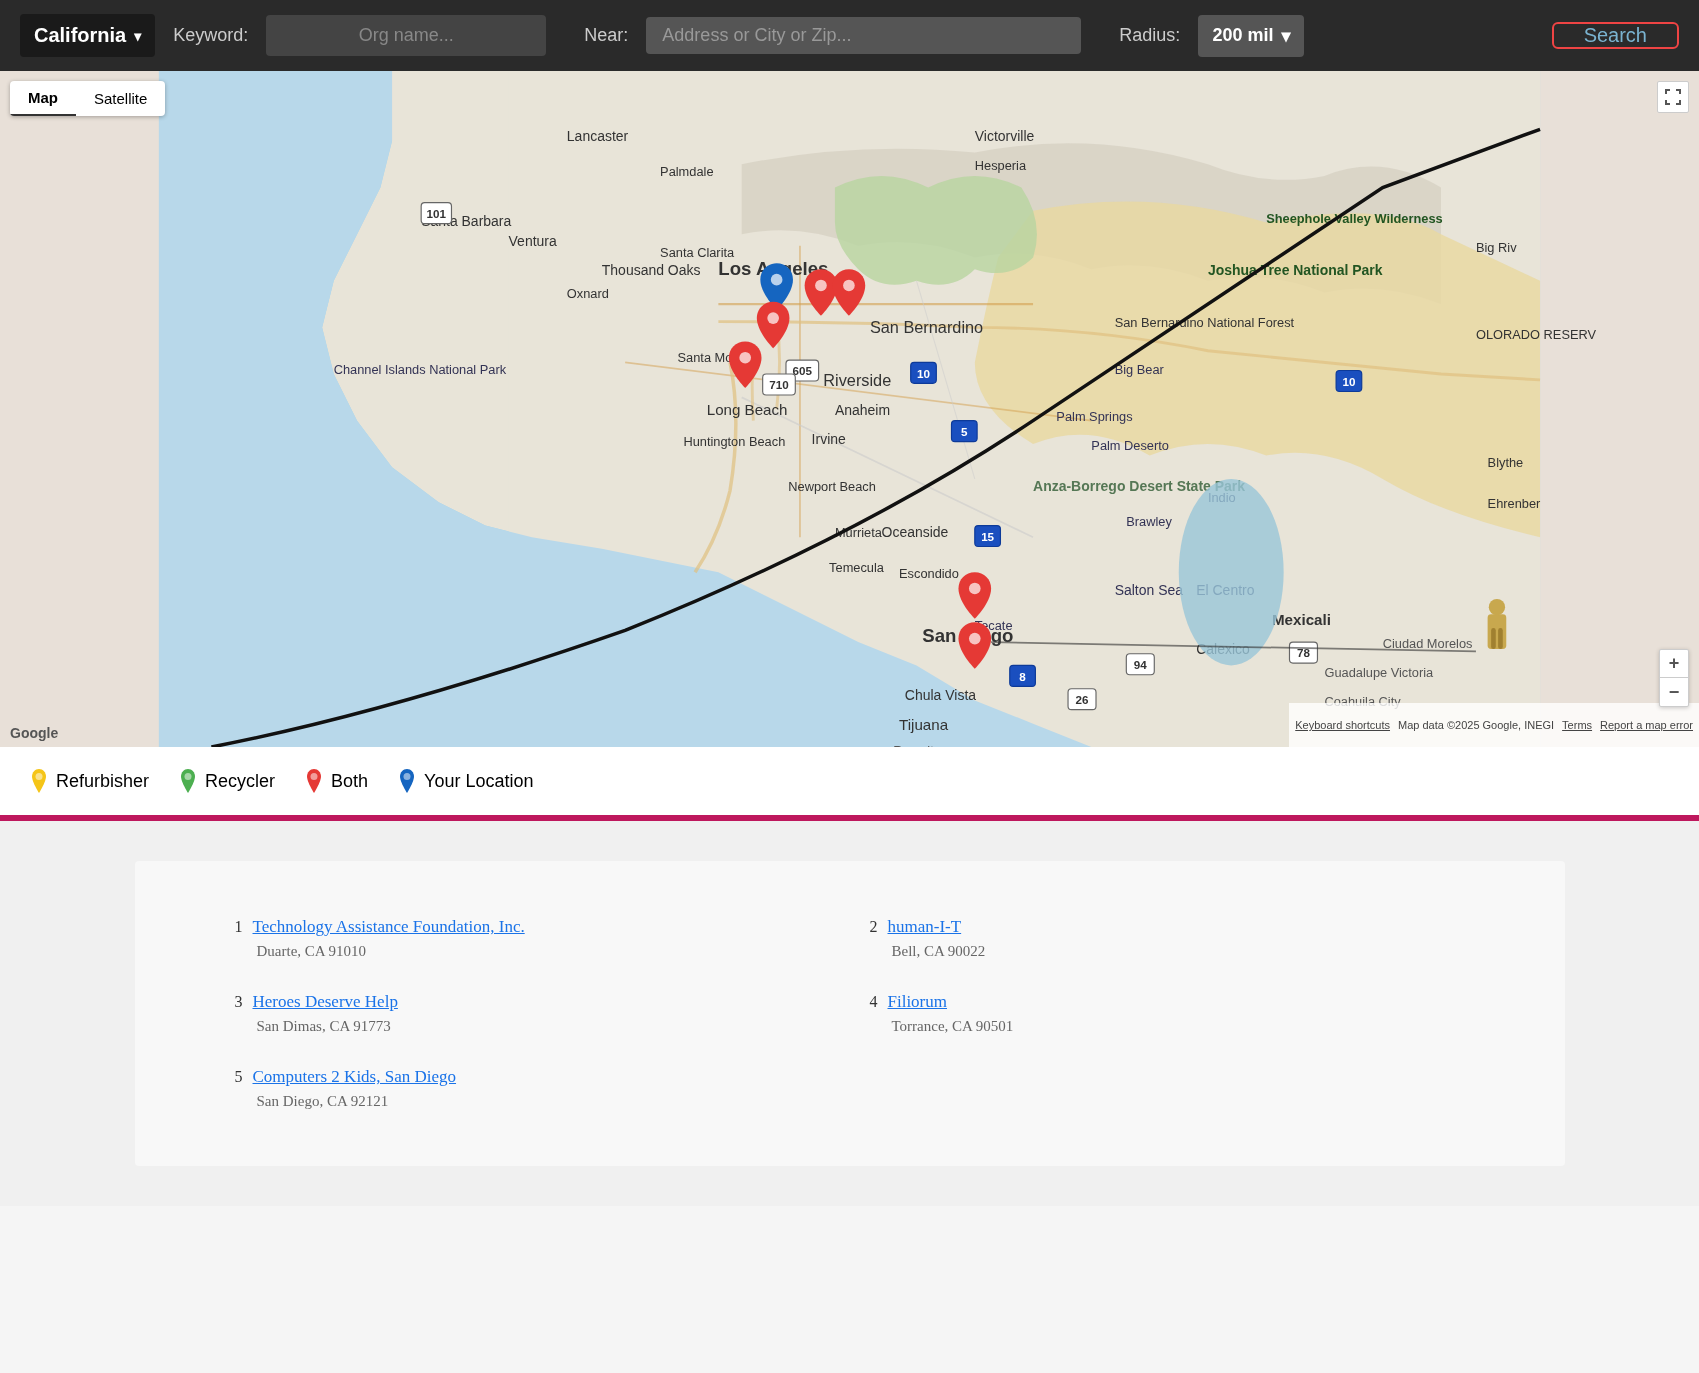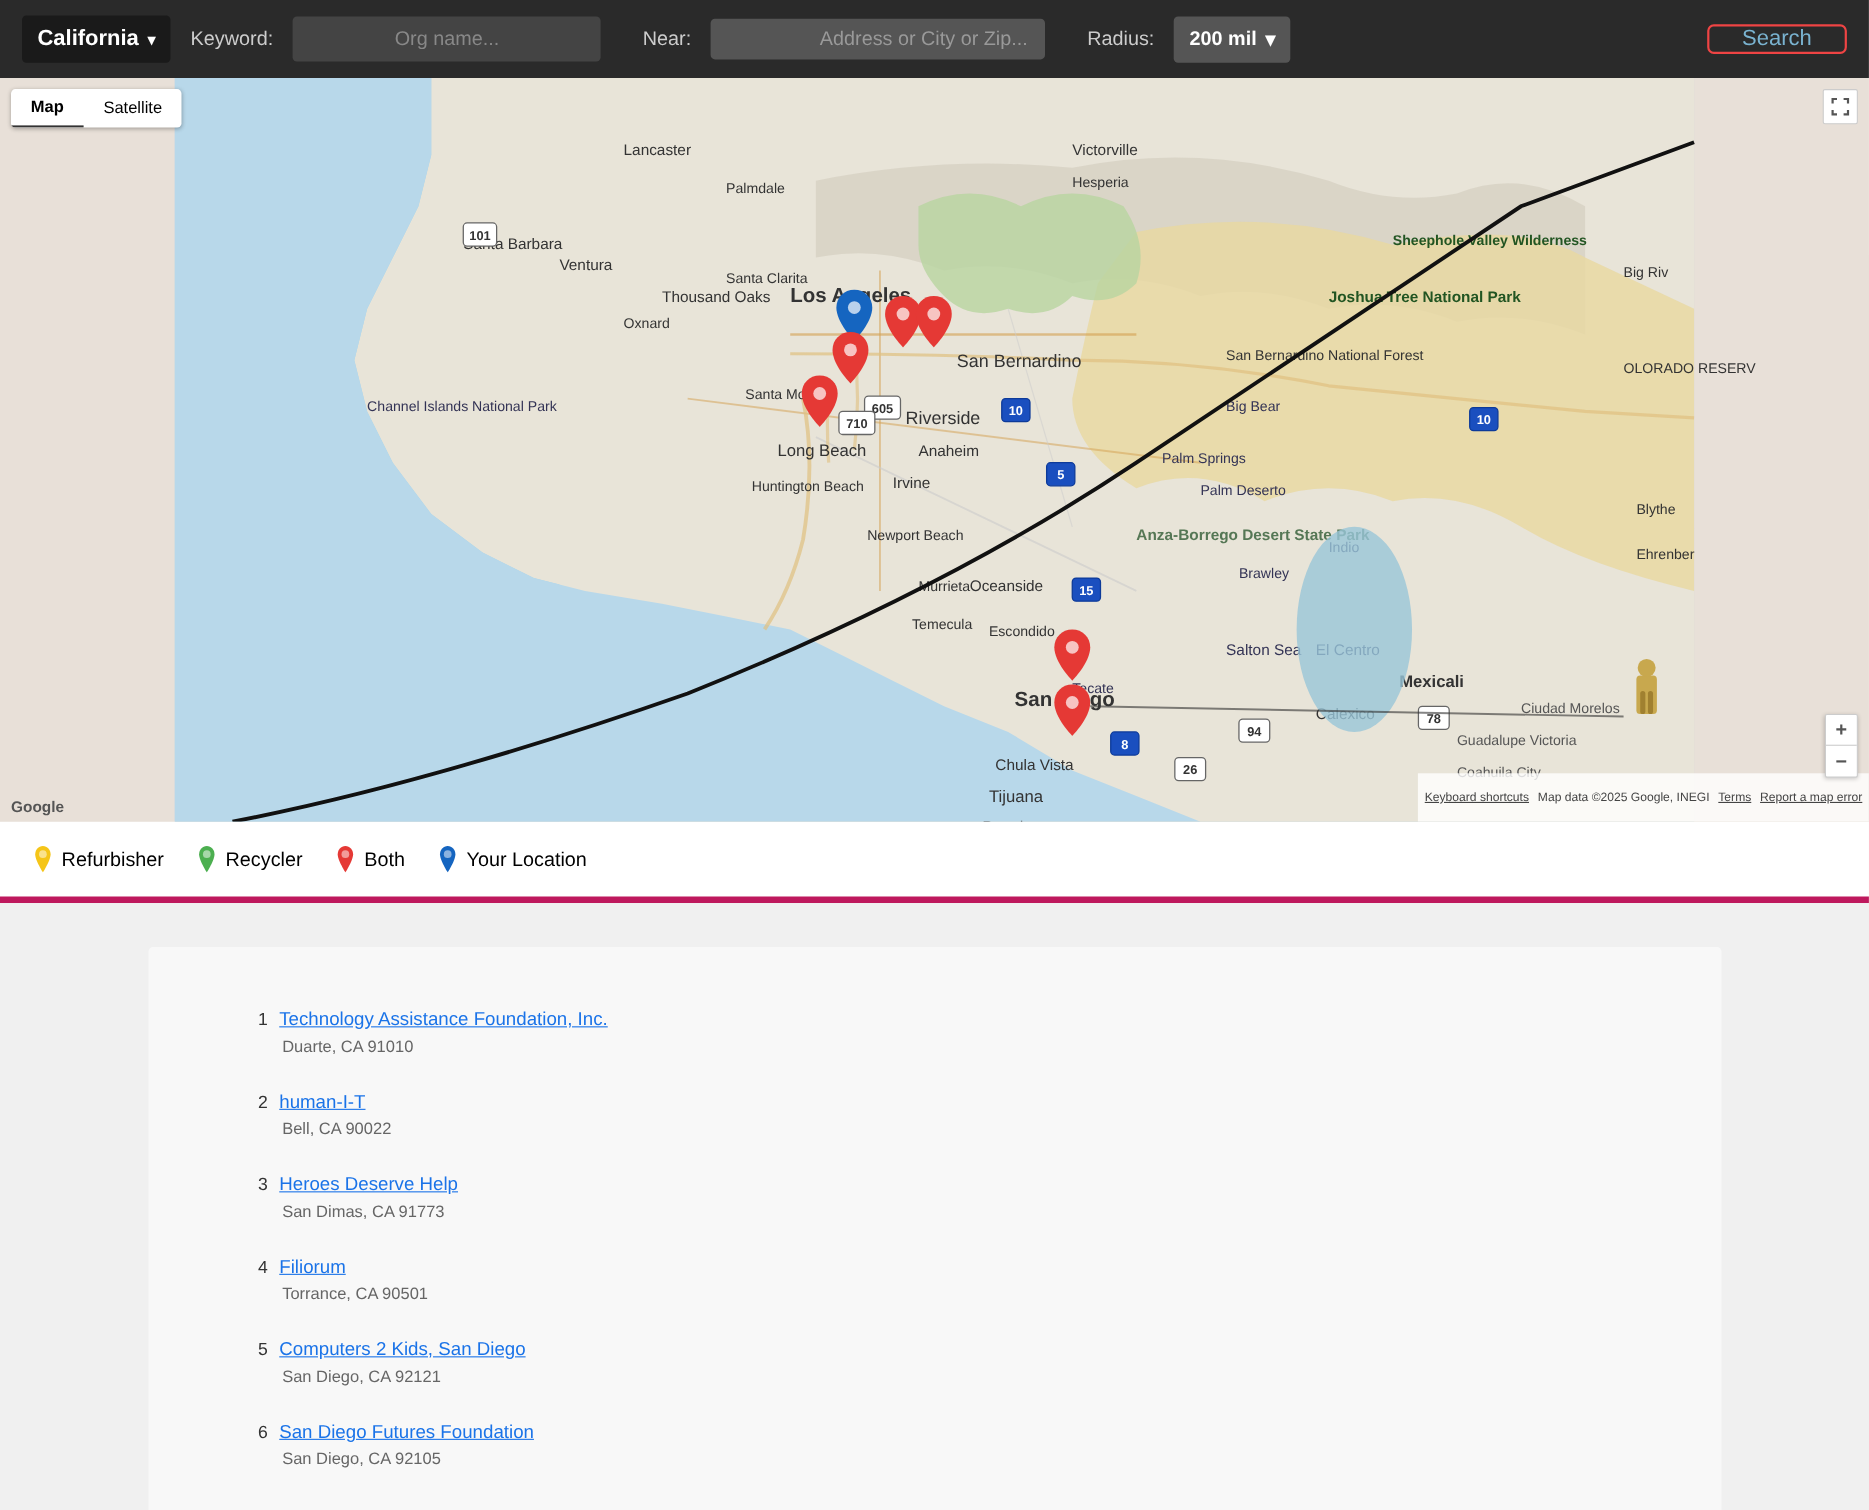--- a/index.html
+++ b/index.html
@@ -52,22 +52,21 @@
       font-size: 18px;
       margin-left: 20px;
     }
     .near-input {
       background: #555;
       border: none;
       border-radius: 4px;
       color: #aaa;
       font-size: 18px;
       padding: 8px 16px;
-      width: 304px;
-      text-align: right;
+      width: 435px;
     }
     .near-input::placeholder { color: #999; }
     .radius-label {
       color: #ccc;
       font-size: 18px;
       margin-left: 20px;
     }
     .radius-dropdown {
       background: #555;
       color: #fff;
@@ -216,22 +215,23 @@
     }
     .results-container {
       background: #f8f8f8;
       max-width: 1430px;
       margin: 0 auto;
       padding: 40px 80px;
       border-radius: 4px;
     }
     .results-grid {
       display: grid;
-      grid-template-columns: 1fr;
+      grid-template-columns: 1fr 1fr;
       gap: 0;
+      font-family: Liberation Serif, serif;
     }
     .result-item {
       padding: 16px 20px;
     }
     .result-number {
       font-size: 16px;
       color: #333;
       display: inline-block;
       margin-right: 6px;
     }
@@ -531,20 +531,15 @@
         <div class="result-item">
     <span class="result-number">4</span>
     <a class="result-name" href="#">Filiorum</a>
     <div class="result-address">Torrance, CA 90501</div>
   </div>
         <div class="result-item">
     <span class="result-number">5</span>
     <a class="result-name" href="#">Computers 2 Kids, San Diego</a>
     <div class="result-address">San Diego, CA 92121</div>
   </div>
-        <div class="result-item">
-    <span class="result-number">6</span>
-    <a class="result-name" href="#">San Diego Futures Foundation</a>
-    <div class="result-address">San Diego, CA 92105</div>
-  </div>
       </div>
   </div>
 </div>
 
 </body></html>

